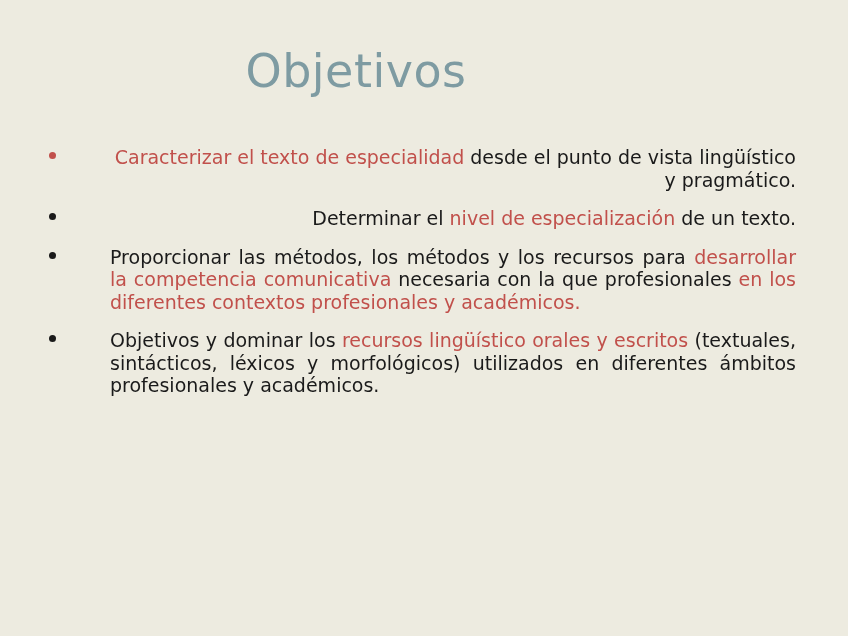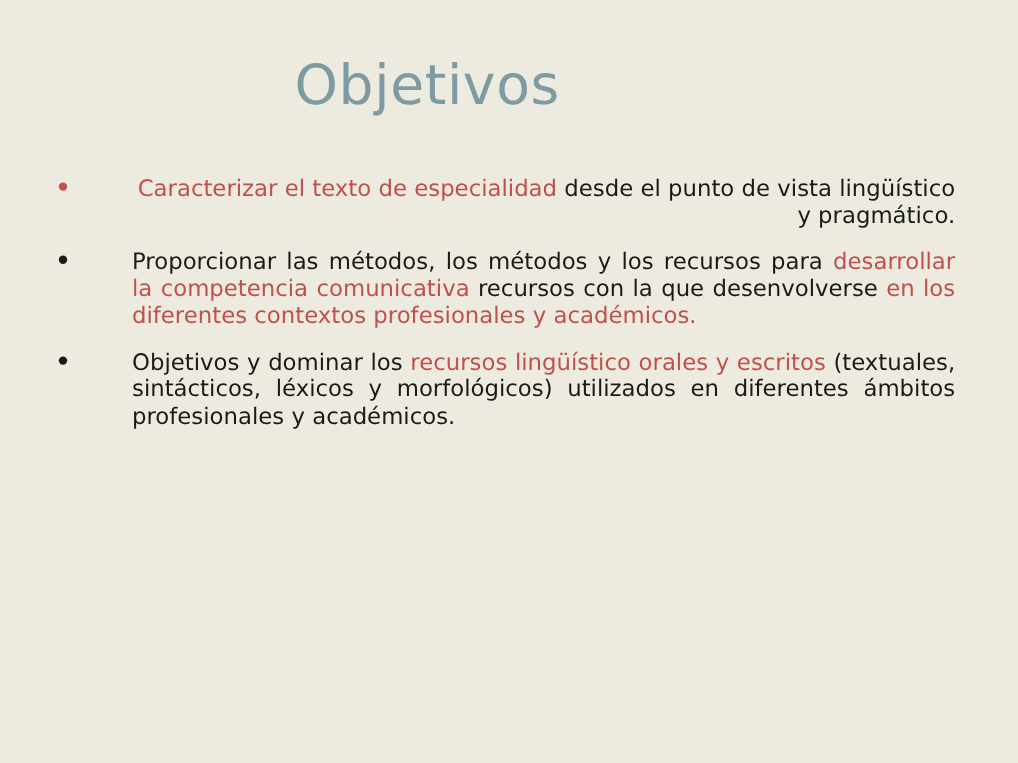--- a/index.html
+++ b/index.html
@@ -91,21 +91,25 @@
 
   <h1 class="slide-title">Objetivos</h1>
 
   <div class="body-block">
       <div class="bullet-row">
         <span class="bullet-marker accent"></span>
         <span class="bullet-text no-justify"><span class="accent-text">Caracterizar el texto de especialidad</span><span class="plain-text"> desde el punto de vista lingüístico y pragmático.</span></span>
       </div>
       <div class="bullet-row">
         <span class="bullet-marker"></span>
-        <span class="bullet-text"><span class="plain-text">Proporcionar las métodos, los métodos y los recursos para </span><span class="accent-text">desarrollar la competencia comunicativa</span><span class="plain-text"> recursos con la que desenvolverse </span><span class="accent-text">en los diferentes contextos profesionales y académicos.</span></span>
+        <span class="bullet-text no-justify"><span class="plain-text">Determinar el </span><span class="accent-text">nivel de especialización</span><span class="plain-text"> de un texto.</span></span>
+      </div>
+      <div class="bullet-row">
+        <span class="bullet-marker"></span>
+        <span class="bullet-text"><span class="plain-text">Proporcionar las métodos, los métodos y los recursos para </span><span class="accent-text">desarrollar la competencia comunicativa</span><span class="plain-text"> necesaria con la que profesionales </span><span class="accent-text">en los diferentes contextos profesionales y académicos.</span></span>
       </div>
       <div class="bullet-row">
         <span class="bullet-marker"></span>
         <span class="bullet-text"><span class="plain-text">Objetivos y dominar los </span><span class="accent-text">recursos lingüístico orales y escritos</span><span class="plain-text"> (textuales, sintácticos, léxicos y morfológicos) utilizados en diferentes ámbitos profesionales y académicos.</span></span>
       </div>
     </div>
 
 </div>
 
 </body></html>

